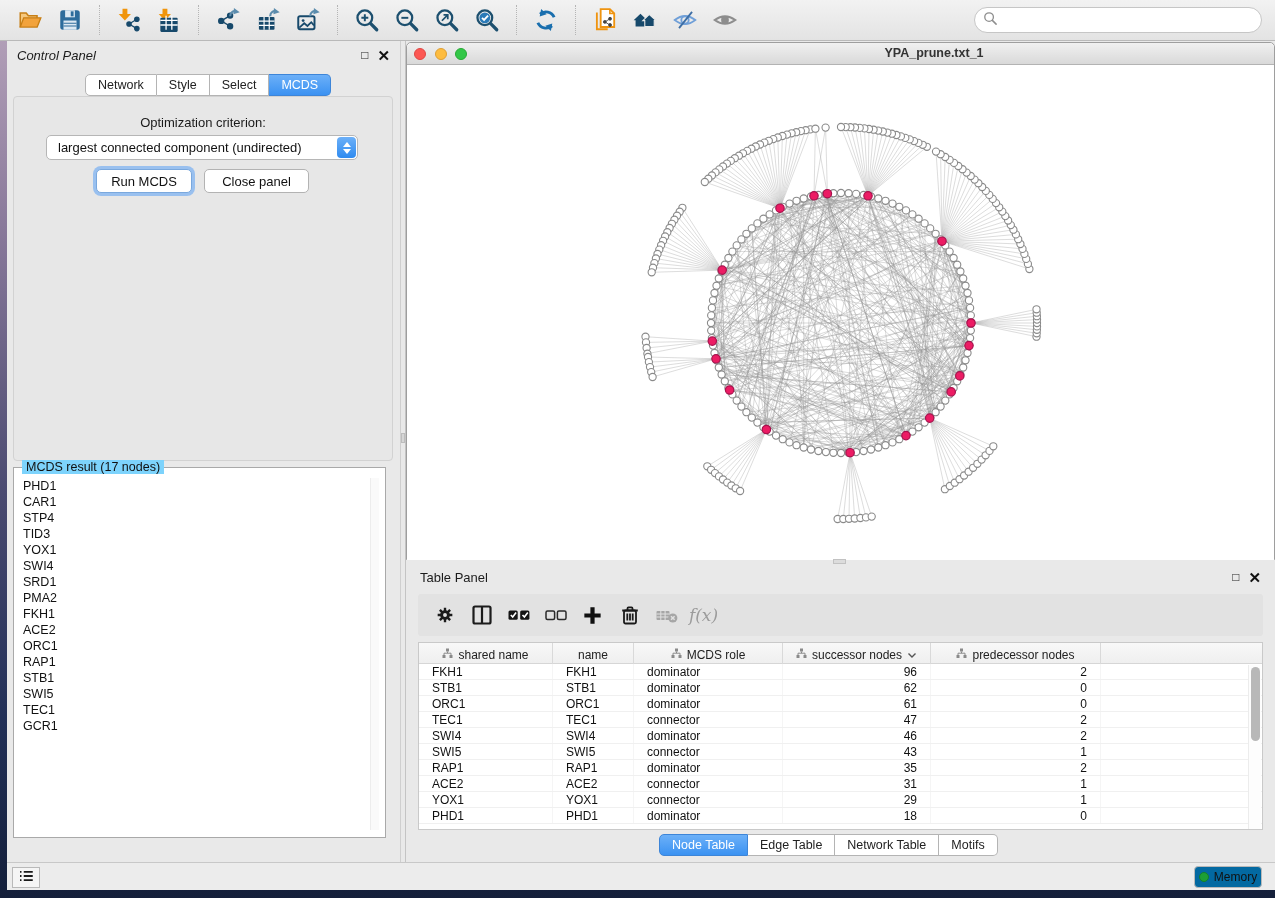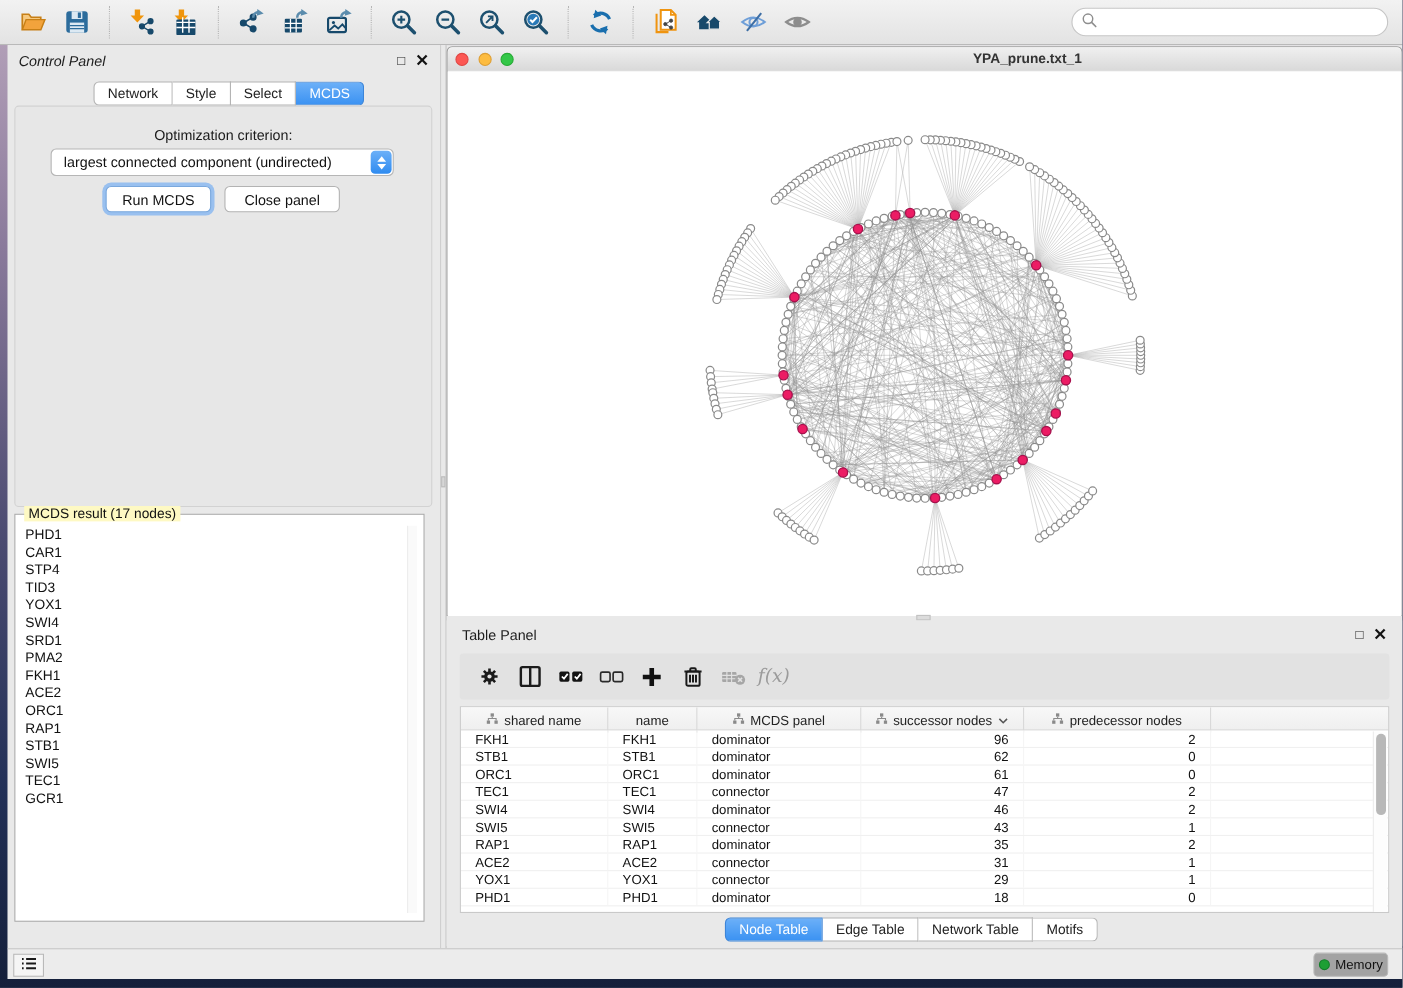--- a/index.html
+++ b/index.html
@@ -44,21 +44,21 @@
                        background:linear-gradient(#6cb0f8,#2f8bf0); display:flex; flex-direction:column;
                        align-items:center; justify-content:center; gap:2px; }
   .stp-up { width:0; height:0; border-left:4px solid transparent; border-right:4px solid transparent; border-bottom:5px solid #fff; }
   .stp-dn { width:0; height:0; border-left:4px solid transparent; border-right:4px solid transparent; border-top:5px solid #fff; }
   .cp-btn { position:absolute; top:72px; height:24px; background:#fff; border:1px solid #b3b3b3; border-radius:5px;
             font-size:13px; display:flex; align-items:center; justify-content:center; color:#111; }
   #run-btn { left:82px; width:96px; box-shadow:0 0 0 3px rgba(90,160,245,0.55); border-color:#7aa8dd; }
   #close-panel-btn { left:190px; width:105px; }
   #mcds-group { position:absolute; left:6px; top:426px; width:373px; height:371px;
                 background:#fff; border:1px solid #a9a9a9; }
-  #mcds-legend { position:absolute; left:8px; top:-8px; background:#fef9c3; padding:0 4px; font-size:12.5px; color:#111; }
+  #mcds-legend { position:absolute; left:8px; top:-8px; background:#7dd3fc; padding:0 4px; font-size:12.5px; color:#111; }
   #mcds-list { position:absolute; left:0; top:10px; width:352px; height:352px; overflow:hidden; list-style:none; }
   #mcds-list li { font-size:12.5px; line-height:16px; padding-left:9px; color:#111; }
   #mcds-scroll { position:absolute; right:6px; top:10px; width:9px; height:352px; background:#fafafa; border-left:1px solid #ededed; }
 
   
   #splitter-v { position:absolute; left:400px; top:41px; width:6px; height:821px; background:#e9e9e9;
                 border-left:1px solid #cfcfcf; border-right:1px solid #c4c4c4; }
   #splitter-v-grip { position:absolute; left:0px; top:392px; width:4px; height:10px; background:#d6d6d6; border:1px solid #bdbdbd; }
   #splitter-h-grip { position:absolute; left:833px; top:559px; width:13px; height:5px; background:#dcdcdc; border:1px solid #c2c2c2; }
 
@@ -95,21 +95,21 @@
   .td.left { text-align:left; padding-left:13px; }
   .td.right { text-align:right; padding-right:13px; }
   #nt-scroll { position:absolute; right:1px; top:22px; width:13px; height:164px; background:#fdfdfd; border-left:1px solid #ececec; }
   #nt-thumb { position:absolute; left:2px; top:2px; width:9px; height:74px; background:#b8b8b8; border-radius:5px; }
   #tp-tabs { position:absolute; left:253px; top:270px; height:22px; display:flex; }
 
   
   #status-bar { position:absolute; left:7px; top:862px; width:1268px; height:28px; background:#ececec; border-top:1px solid #c8c8c8; }
   #list-btn { position:absolute; left:5px; top:4px; width:28px; height:21px; background:#f5f5f5;
               border:1px solid #b9b9b9; display:flex; align-items:center; justify-content:center; }
-  #memory-btn { position:absolute; right:13px; top:3px; width:68px; height:22px; background:#a3a3a3;
+  #memory-btn { position:absolute; right:13px; top:3px; width:68px; height:22px; background:#0369a1;
                 border:1px solid #b9b9b9; border-radius:4px; display:flex; align-items:center;
                 justify-content:center; gap:5px; font-size:12px; color:#111; }
   #memory-dot { width:10px; height:10px; border-radius:50%; background:#1d9f34; border:1px solid #13802a; }
 </style>
 </head>
 <body>
 
 <div id="screen">
 
   <div id="toolbar">
@@ -1270,21 +1270,21 @@
           </div>
           <div class="th" style="width: 149px;">
             <span><svg width="11" height="11" viewBox="0 0 11 11">
                 <g fill="#8a8a8a">
                   <rect x="4" y="0.5" width="3" height="3"></rect>
                   <rect x="0.5" y="7" width="3" height="3"></rect>
                   <rect x="7.5" y="7" width="3" height="3"></rect>
                 </g>
                 <path d="M5.5 3.5 v1.7 M2 7 v-1.8 h7 V7" fill="none" stroke="#8a8a8a"></path>
               </svg></span>
-            <span>MCDS panel</span>
+            <span>MCDS role</span>
           </div>
           <div class="th" style="width: 148px;">
             <span><svg width="11" height="11" viewBox="0 0 11 11">
                 <g fill="#8a8a8a">
                   <rect x="4" y="0.5" width="3" height="3"></rect>
                   <rect x="0.5" y="7" width="3" height="3"></rect>
                   <rect x="7.5" y="7" width="3" height="3"></rect>
                 </g>
                 <path d="M5.5 3.5 v1.7 M2 7 v-1.8 h7 V7" fill="none" stroke="#8a8a8a"></path>
               </svg></span>

